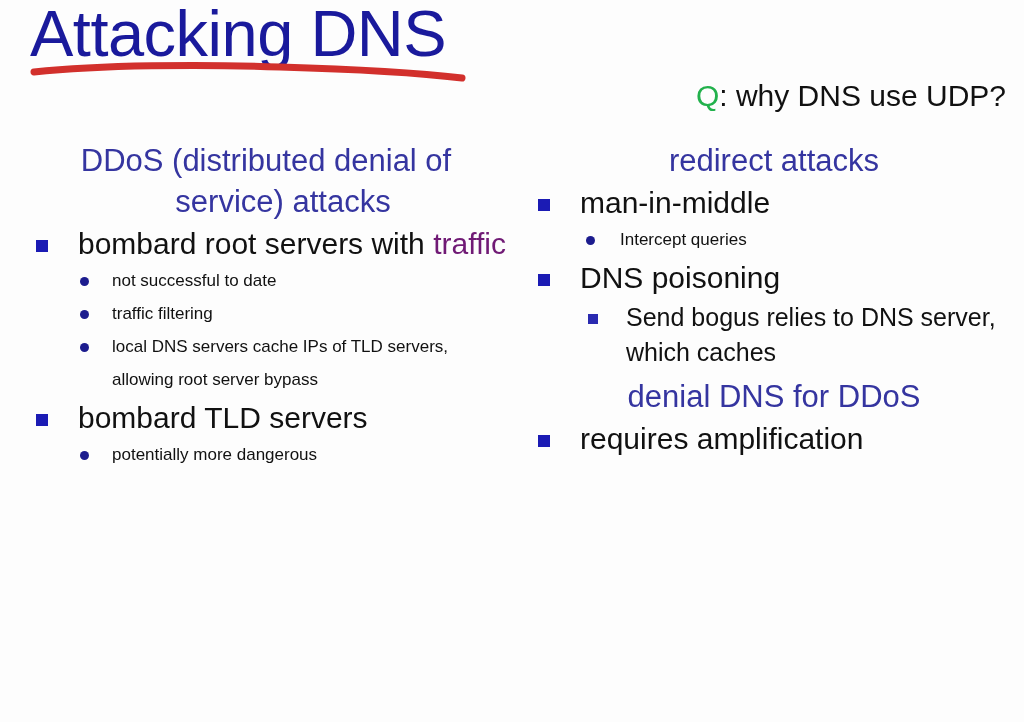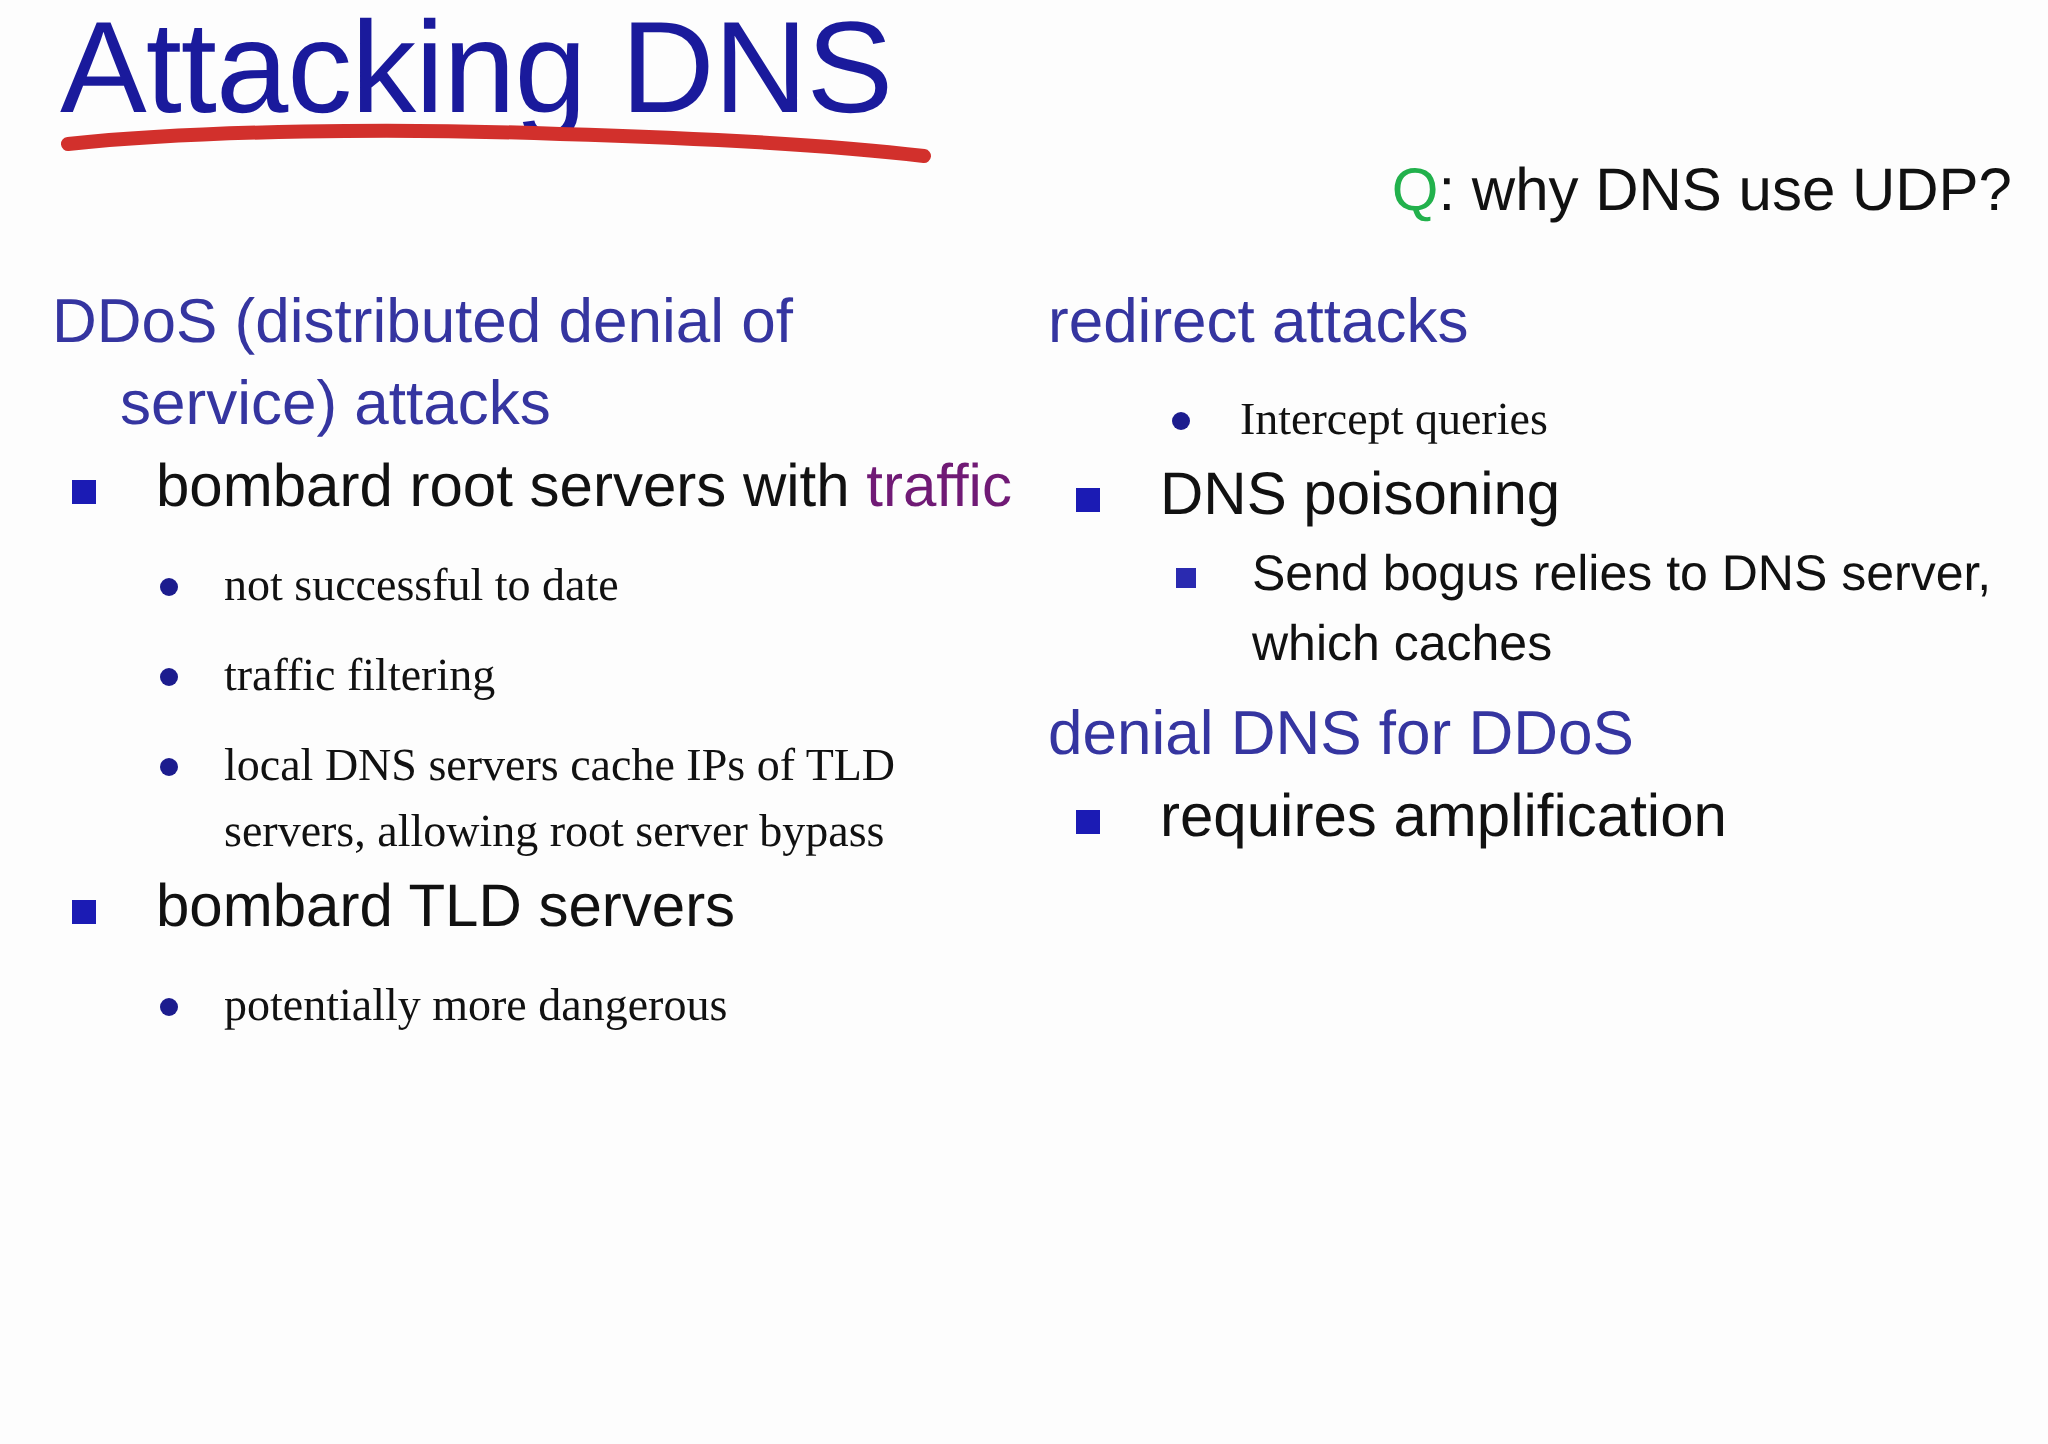--- a/index.html
+++ b/index.html
@@ -71,42 +71,42 @@
 
   
   .section-head {
     color: #3535a0;
     font-size: 31px;
     line-height: 41px;
     padding-left: 34px;
     text-indent: -34px;
     margin: 0 0 2px 0;
     font-weight: 400;
+    text-align: center;
   }
   .section-head.tight { padding-left: 0; text-indent: 0; }
 
   
   .b1, .b2, .b2sq {
     position: relative;
     margin: 0;
     color: #111111;
     font-weight: 400;
   }
   .b1 {
     font-size: 30px;
     line-height: 40px;
     padding-left: 52px;
     margin-top: 2px;
   }
   .b2 {
-    font-size: 23px;
+    font-size: 17px;
     line-height: 33px;
     padding-left: 86px;
-    margin-top: 12px;
-    font-family: Liberation Serif, serif;
+    margin-top: 0;
   }
   .b2sq {
     font-size: 25px;
     line-height: 35px;
     padding-left: 92px;
     margin-top: 2px;
   }
 
   .marker-square-lg {
     position: absolute;
@@ -191,20 +191,23 @@
     <div class="b2">
       <span class="marker-dot"></span><span>potentially more dangerous</span>
     </div>
 
   </div>
 
   <div class="col col-right">
 
     <div class="section-head tight">redirect attacks</div>
 
+    <div class="b1">
+      <span class="marker-square-lg"></span><span>man-in-middle</span>
+    </div>
 
     <div class="b2">
       <span class="marker-dot"></span><span>Intercept queries</span>
     </div>
 
     <div class="b1">
       <span class="marker-square-lg"></span><span>DNS poisoning</span>
     </div>
 
     <div class="b2sq">

